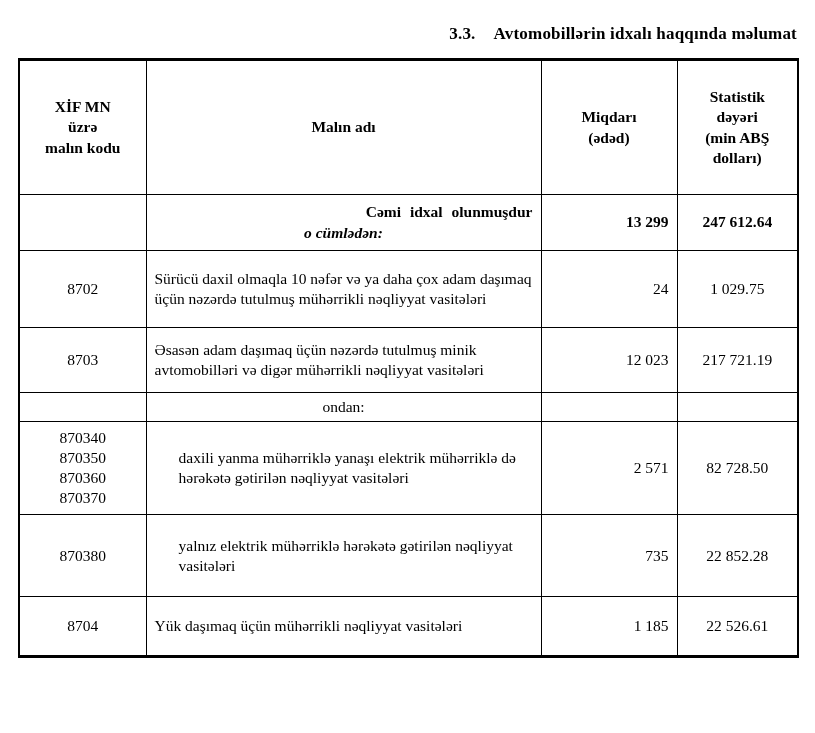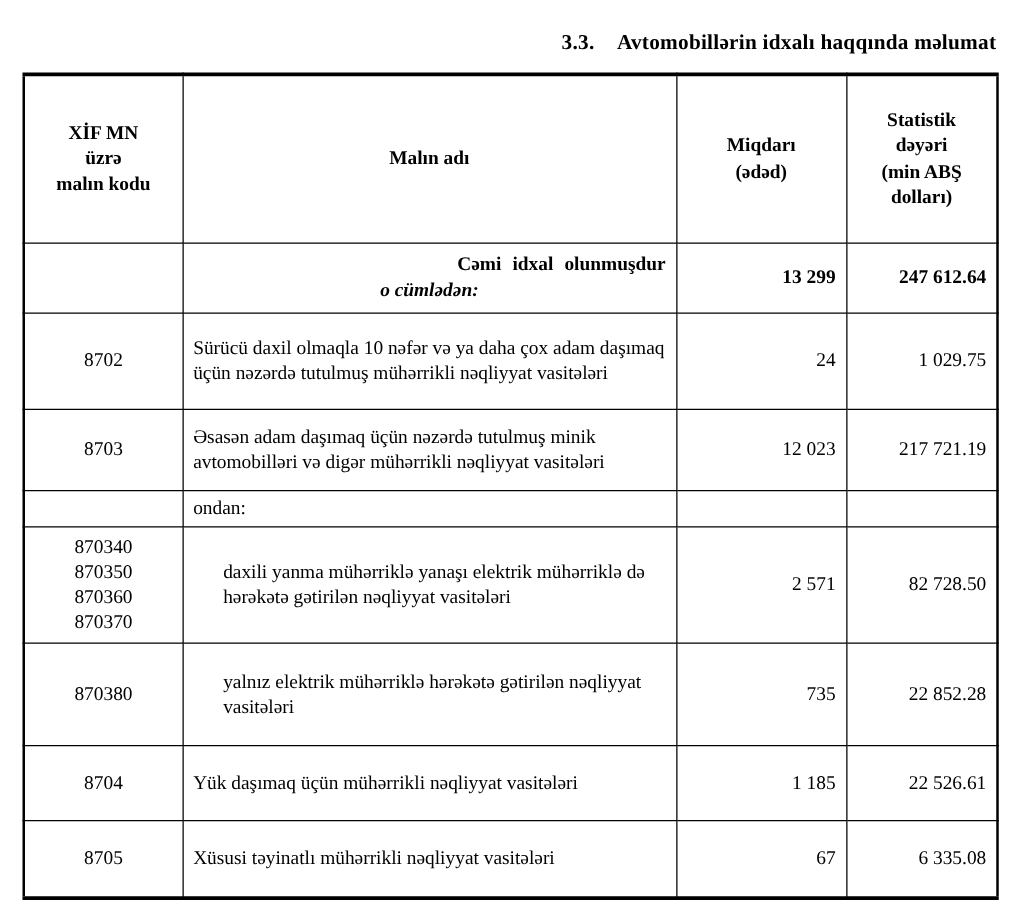--- a/index.html
+++ b/index.html
@@ -58,27 +58,27 @@
     text-align: center;
     white-space: pre-line;
     line-height: 1.2;
   }
   td.name-cell {
     text-align: left;
     padding-left: 10px;
     padding-right: 10px;
   }
   td.name-cell.indented { padding-left: 32px; margin-left: 28px; }
-  td.name-cell.centered { }
+  td.name-cell.centered { text-align: center; }
   td.qty-cell {
     text-align: right;
     padding-right: 20px;
   }
   td.value-cell {
-    text-align: right;
+    text-align: center;
     padding-right: 12px;
   }
   tr.total-row td { font-weight: bold; }
   .total-line-1 {
     font-weight: bold;
     text-align: right;
     word-spacing: 5px;
   }
   .total-line-2 {
     font-weight: bold;
@@ -174,22 +174,16 @@
       <td class="value-cell">22 852.28</td>
     </tr>
 
     <tr class="row-8704">
       <td class="code-cell">8704</td>
       <td class="name-cell">Yük daşımaq üçün mühərrikli nəqliyyat vasitələri</td>
       <td class="qty-cell">1 185</td>
       <td class="value-cell">22 526.61</td>
     </tr>
 
-    <tr class="row-8705">
-      <td class="code-cell">8705</td>
-      <td class="name-cell">Xüsusi təyinatlı mühərrikli nəqliyyat vasitələri</td>
-      <td class="qty-cell">67</td>
-      <td class="value-cell">6 335.08</td>
-    </tr>
 
   </tbody>
     </table>
 </div>
 
 </body></html>

